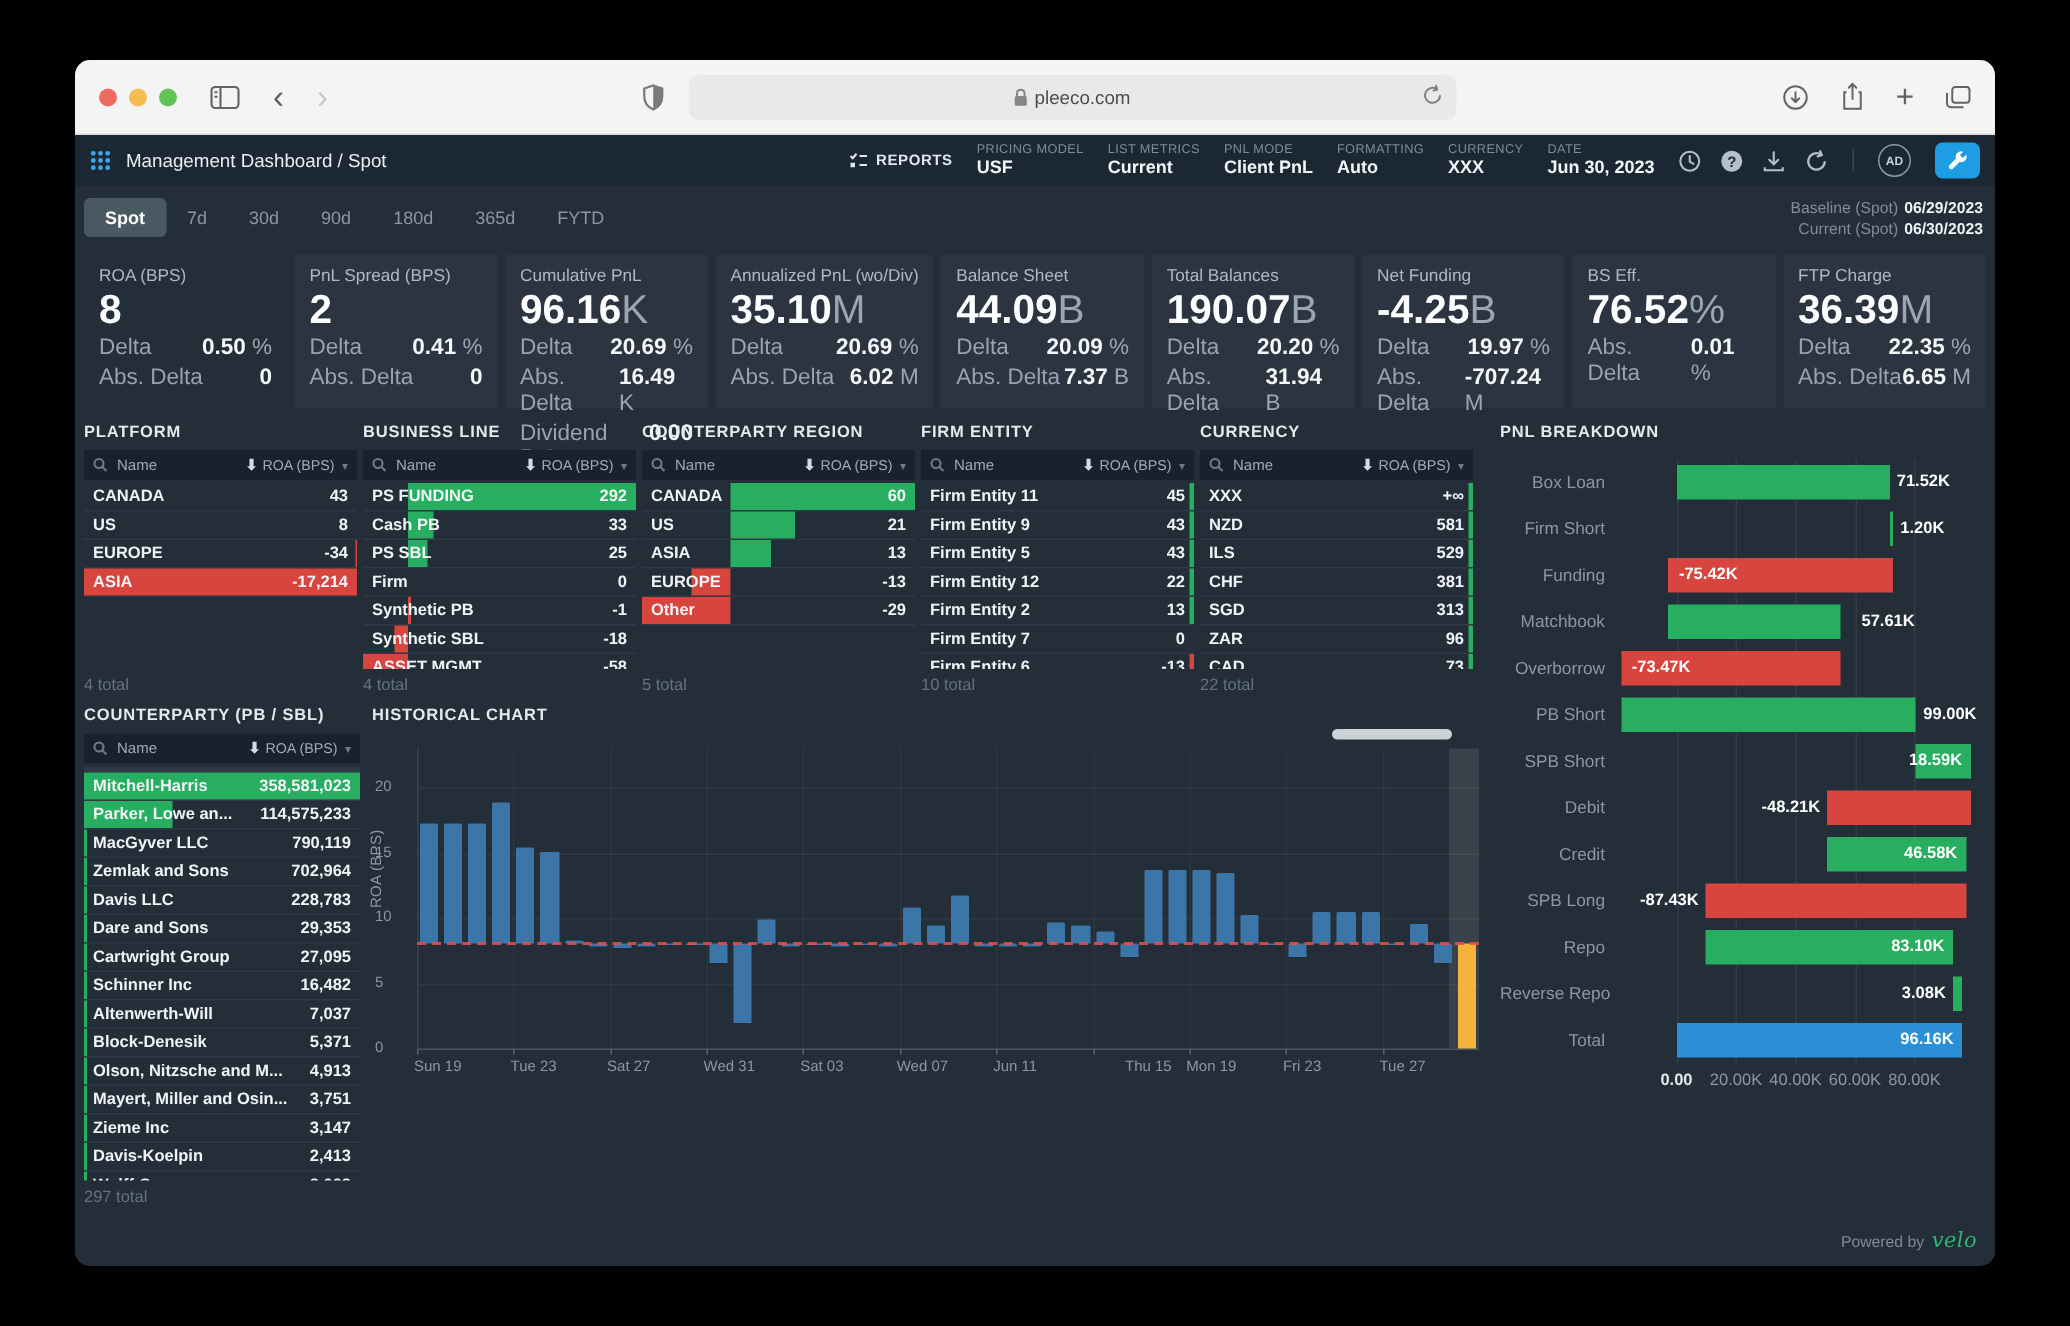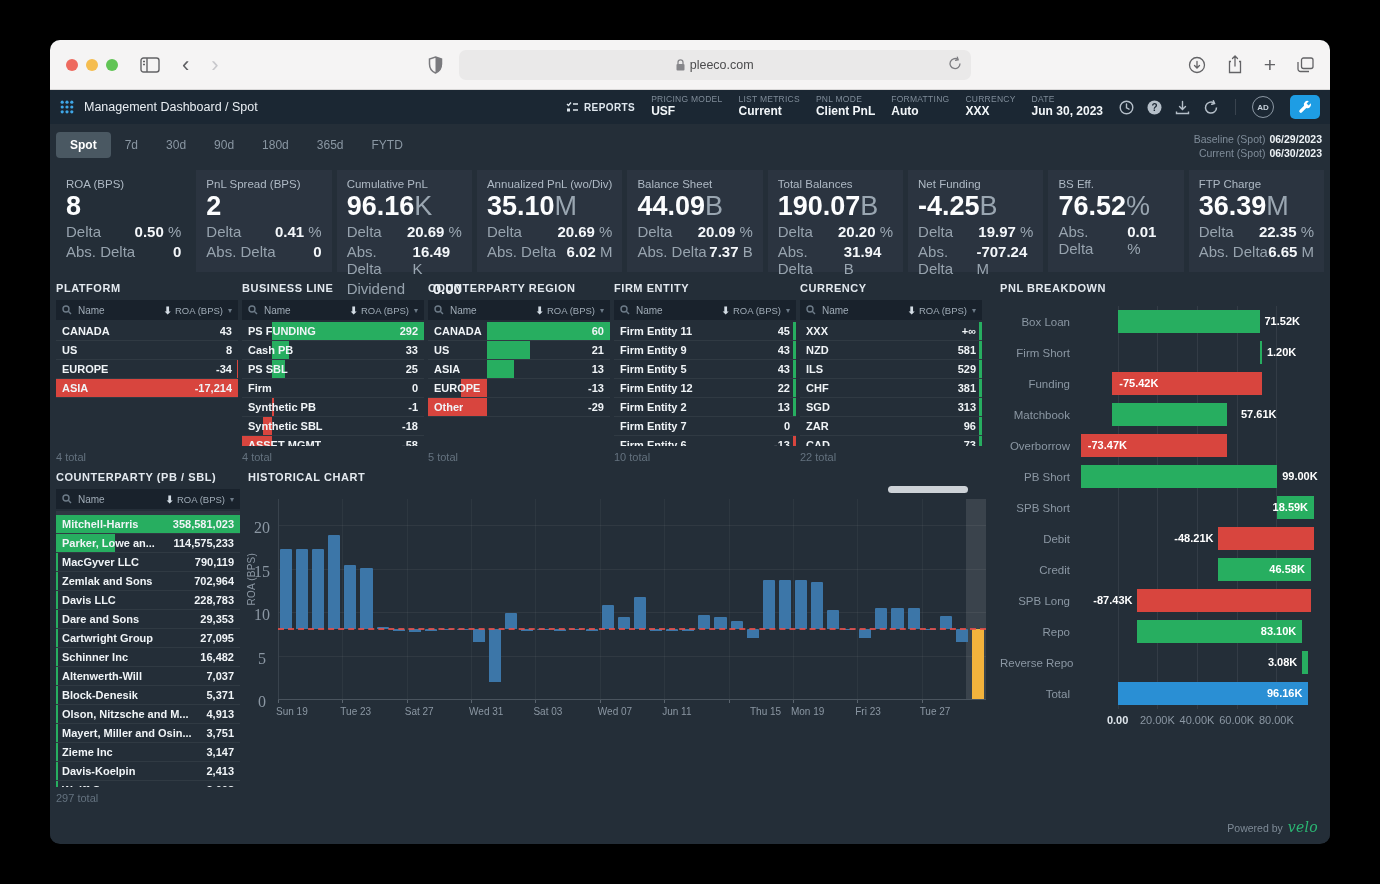--- a/index.html
+++ b/index.html
@@ -78,21 +78,21 @@
   .partial-row { height:4px; background:rgba(255,255,255,.05); }
 
   
   .hist-panel { width:746px; position:relative; }
   .hist-chart { position:relative; height:242px; margin-top:4px; }
   .scroll-pill { position:absolute; right:26px; top:15px; width:80px; height:7px; border-radius:4px; background:#cdd2d7; z-index:5;}
   .hgrid { position:absolute; left:30px; width:708px; height:1px; background:rgba(255,255,255,.055); }
   .vgrid { position:absolute; width:1px; background:rgba(255,255,255,.045); top:6px; height:200px; }
   .yaxisline { position:absolute; left:30px; top:6px; width:1px; height:200px; background:#39434d; }
   .xaxisline { position:absolute; left:30px; top:206px; width:708px; height:1px; background:#4a545e; }
-  .ytick { position:absolute; width:24px; text-align:center; font-size:16px; color:#8b97a3; left:2px;font-family:Liberation Serif, serif; }
+  .ytick { position:absolute; width:24px; text-align:left; font-size:10px; color:#8b97a3; left:2px; }
   .xtick { position:absolute; top:206px; width:1px; height:4px; background:#5a646e; }
   .xlabel { position:absolute; top:213px; font-size:10px; color:#8b97a3; white-space:nowrap; }
   .ylabel-rot { position:absolute; left:-2px; top:60px; writing-mode:vertical-rl; transform:rotate(180deg); font-size:10px; color:#8b97a3; letter-spacing:.02em; }
   .hbar { position:absolute; background:#3c76a8; border-radius:1px 1px 0 0; z-index:2; }
   .hbar.highlight { background:#f3b33c; }
   .sel-band { position:absolute; top:6px; height:200px; background:rgba(255,255,255,.10); z-index:1; }
   .baseline-line { position:absolute; left:30px; width:708px; border-top:2px dashed rgba(233,80,74,.85); z-index:3; }
 
   
   .pnl-panel { flex:1; position:relative; }

